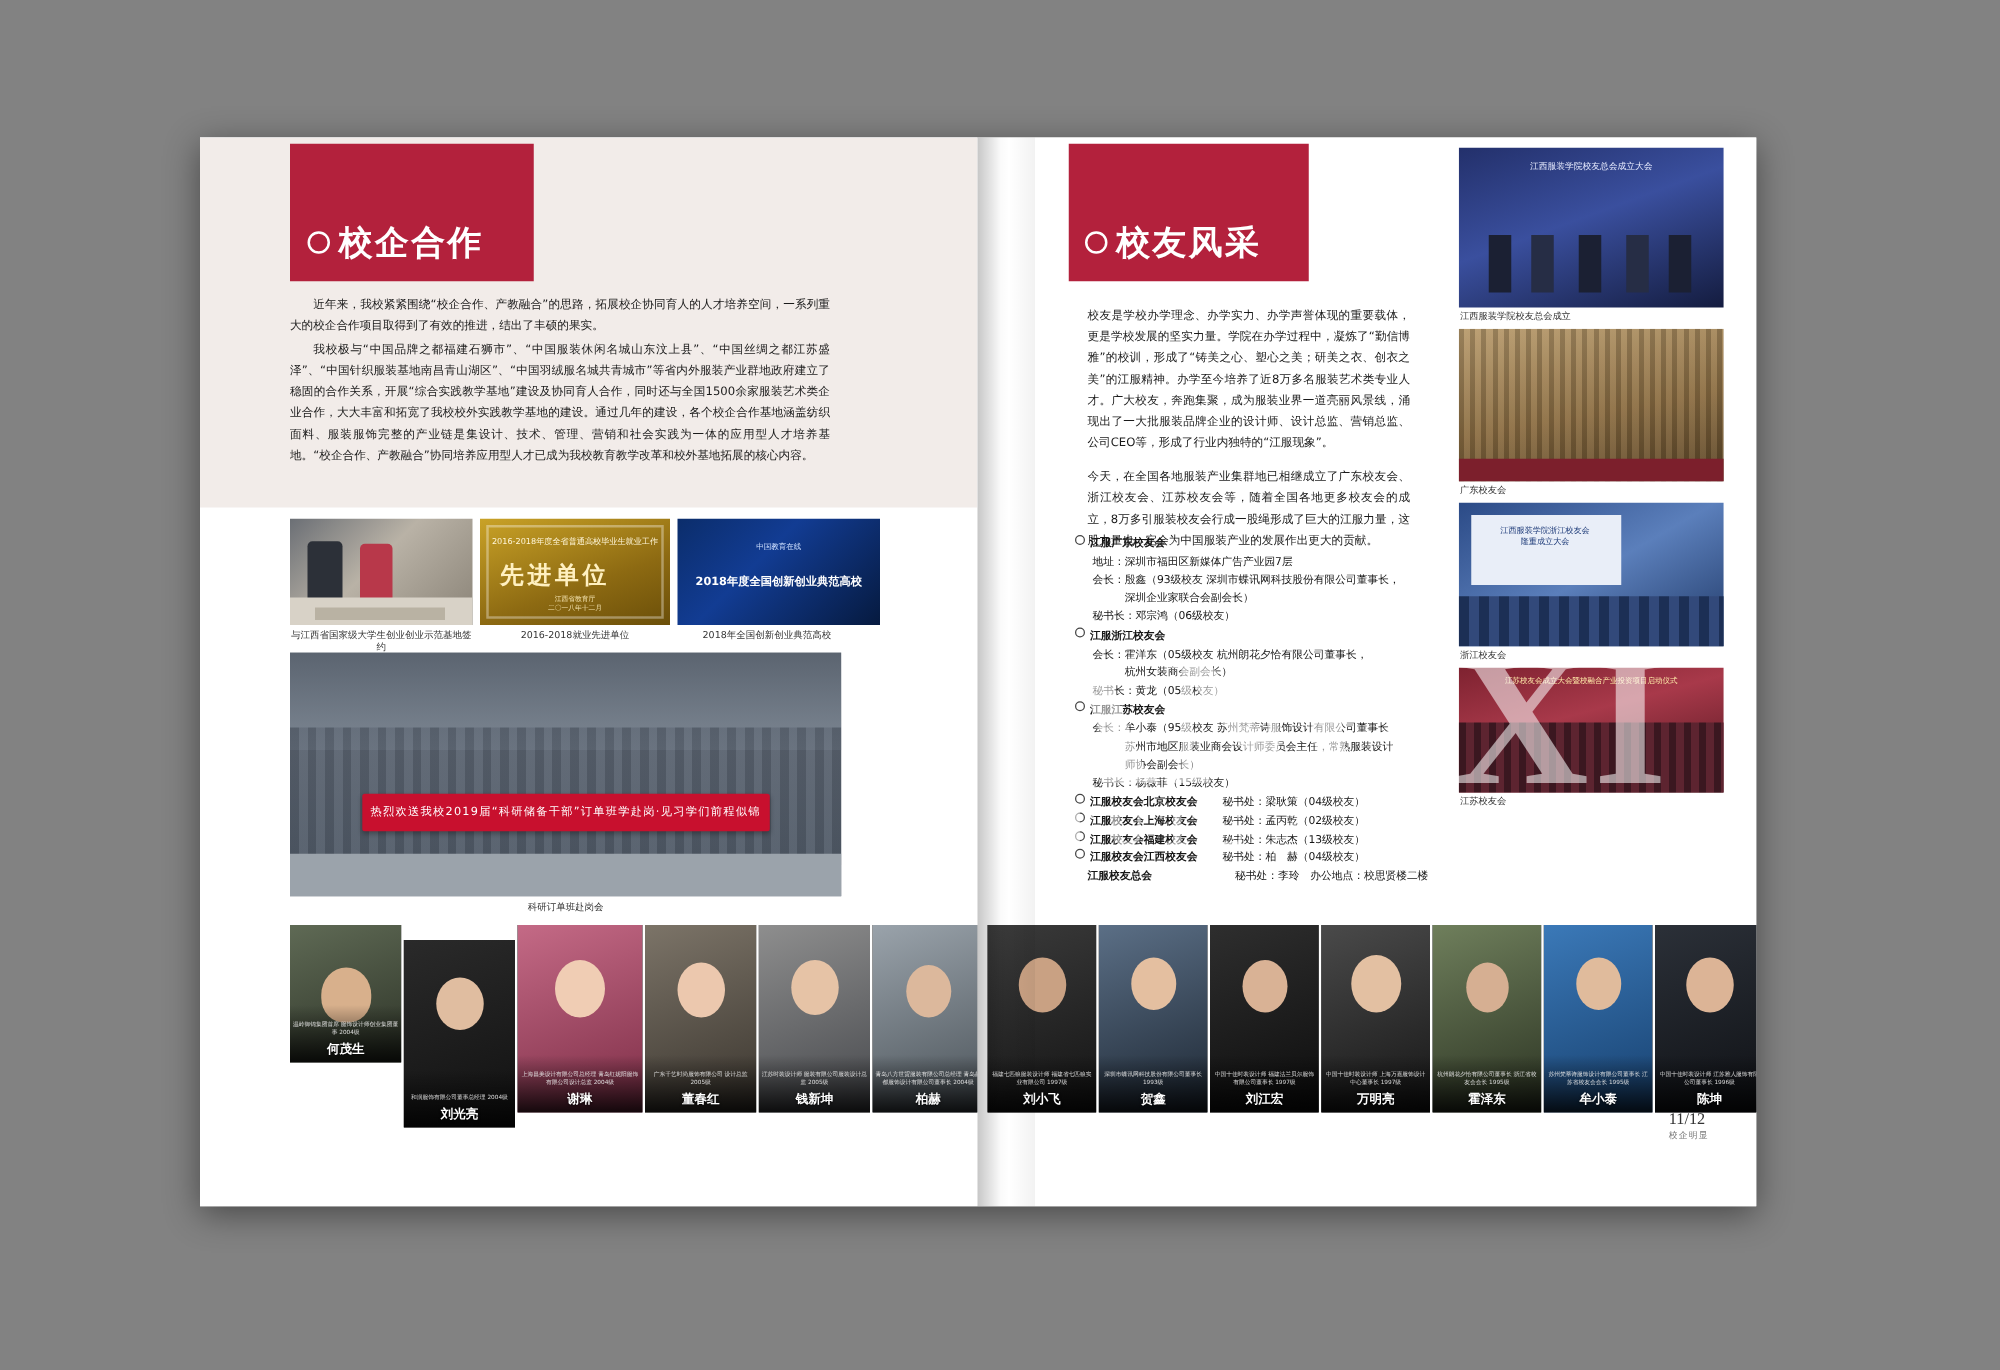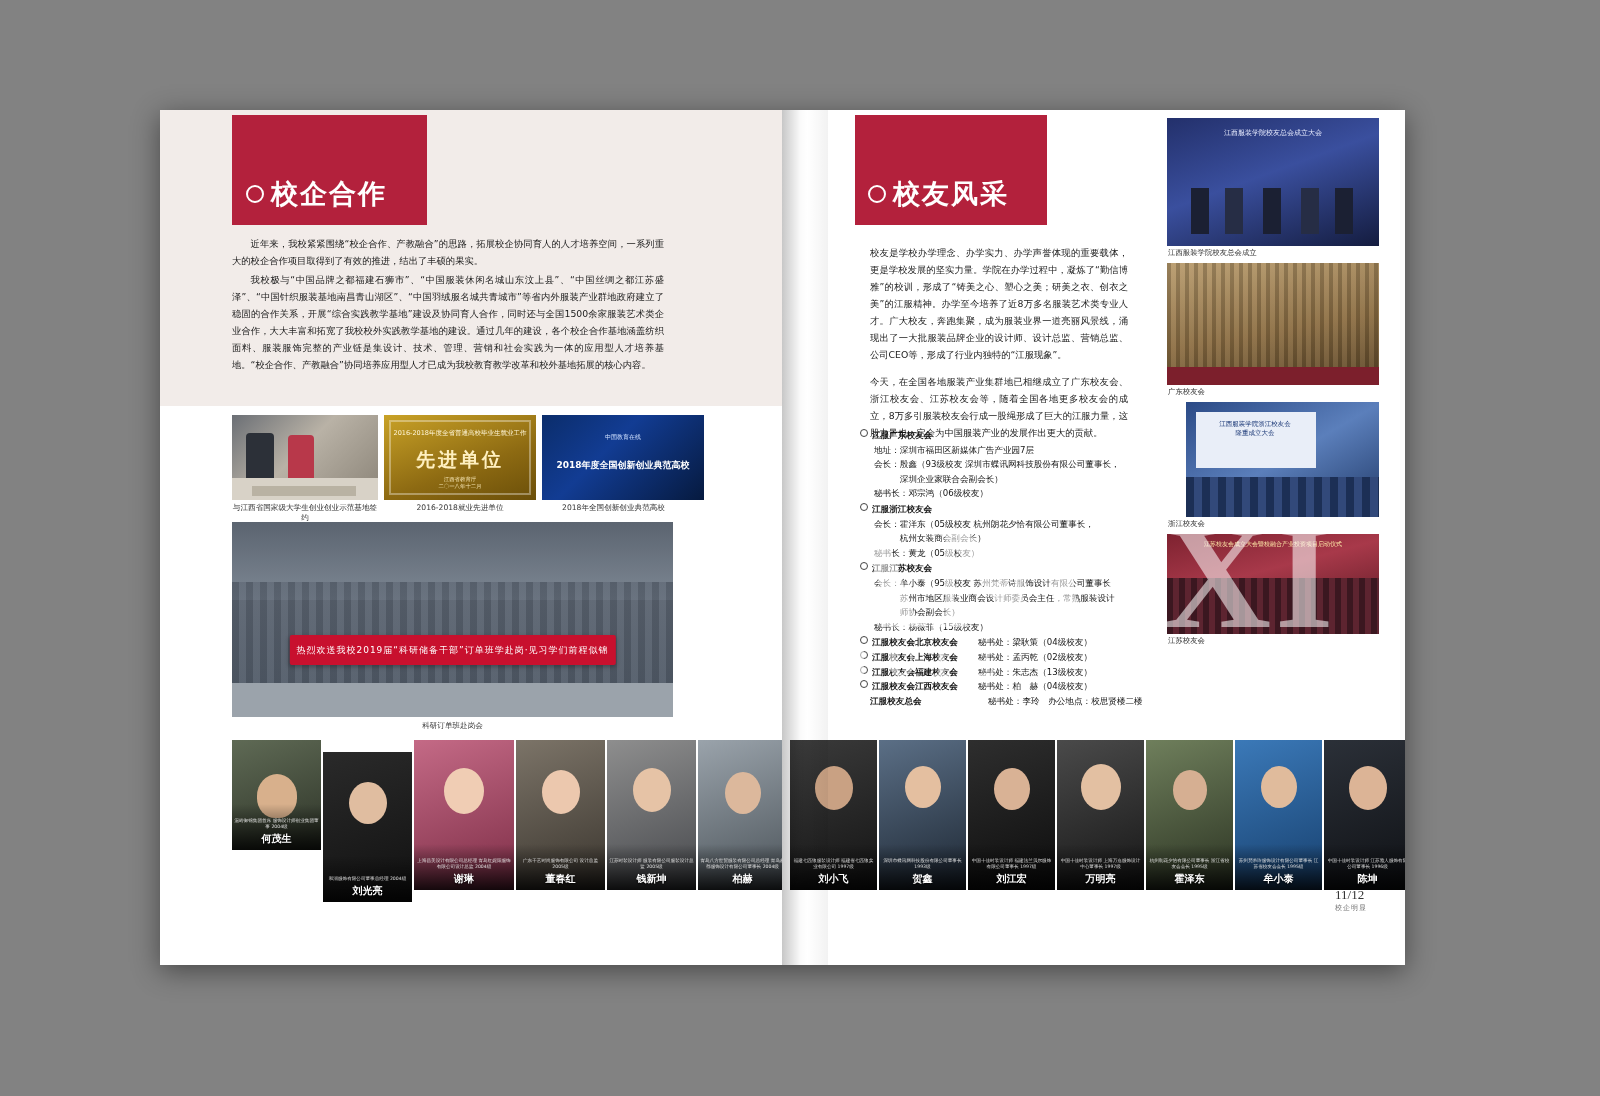--- a/index.html
+++ b/index.html
@@ -90,21 +90,21 @@
   }
   .al-sub{padding-left:14px;}
   .al-inline{display:flex;}
   .al-inline .l{font-weight:bold;min-width:118px;}
 
   .side-photos{position:absolute;left:1007px;top:8px;width:212px;}
   .sp{position:relative;width:212px;margin-bottom:2px;overflow:hidden;}
   .sp .spcap{font-size:7.4px;color:#333;padding:2px 0 3px 1px;}
   .s-a{background:linear-gradient(160deg,#23306b,#3a4f9e 45%,#141c3f);}
   .s-b{background:linear-gradient(170deg,#b99c6e,#8d6f44 55%,#5c4628);}
-  .s-c{background:linear-gradient(150deg,#2b4a86,#5b7fbb 50%,#213a68);margin-left:19px;}
+  .s-c{background:linear-gradient(150deg,#2b4a86,#5b7fbb 50%,#213a68);}
   .s-d{background:linear-gradient(165deg,#7e2230,#a8394a 40%,#4e141d);}
 
   .pagenum{
     position:absolute;right:38px;bottom:52px;font-size:13px;color:#333;
     font-family:"Liberation Serif",serif;
   }
   .pagenum .sub{font-size:7px;color:#777;text-align:center;letter-spacing:1px;}
 
   .watermark{
     position:absolute;left:480px;top:380px;font-size:150px;color:rgba(255,255,255,.55);
@@ -135,21 +135,21 @@
       <div style="display:flex;gap:6px;">
         <div class="ph p-a" style="width:146px;height:85px;">
           <div style="position:absolute;left:14px;top:18px;width:28px;height:52px;background:#2c3038;border-radius:4px 4px 0 0;"></div>
           <div style="position:absolute;left:56px;top:20px;width:26px;height:50px;background:#b8384a;border-radius:4px 4px 0 0;"></div>
           <div style="position:absolute;left:0;bottom:0;width:100%;height:22px;background:#d8d2c7;"></div>
           <div style="position:absolute;left:20px;bottom:4px;width:104px;height:10px;background:#b9b2a3;"></div>
         </div>
         <div class="ph p-b" style="width:152px;height:85px;">
           <div style="position:absolute;inset:5px;border:2px solid rgba(255,255,255,.35);"></div>
           <div style="position:absolute;left:0;right:0;top:14px;text-align:center;color:#fff6d8;font-size:6.5px;">2016-2018年度全省普通高校毕业生就业工作</div>
-          <div style="position:absolute;left:0;right:0;top:32px;text-align:center;color:#fff0c0;font-size:19px;font-weight:bold;letter-spacing:3px;">先进单位</div>
+          <div style="position:absolute;left:16px;right:0;top:32px;text-align:left;color:#fff0c0;font-size:19px;font-weight:bold;letter-spacing:3px;">先进单位</div>
           <div style="position:absolute;left:0;right:0;bottom:10px;text-align:center;color:#f3e2ae;font-size:5.4px;">江西省教育厅<br>二〇一八年十二月</div>
         </div>
         <div class="ph p-c" style="width:162px;height:85px;">
           <div style="position:absolute;left:0;right:0;top:18px;text-align:center;color:#cfe0ff;font-size:6px;">中国教育在线</div>
           <div style="position:absolute;left:0;right:0;top:44px;text-align:center;color:#fff;font-size:9px;font-weight:bold;">2018年度全国创新创业典范高校</div>
         </div>
       </div>
       <div style="position:relative;height:16px;">
         <div class="cap" style="left:0;top:3px;width:146px;">与江西省国家级大学生创业创业示范基地签约</div>
         <div class="cap" style="left:152px;top:3px;width:152px;">2016-2018就业先进单位</div>

